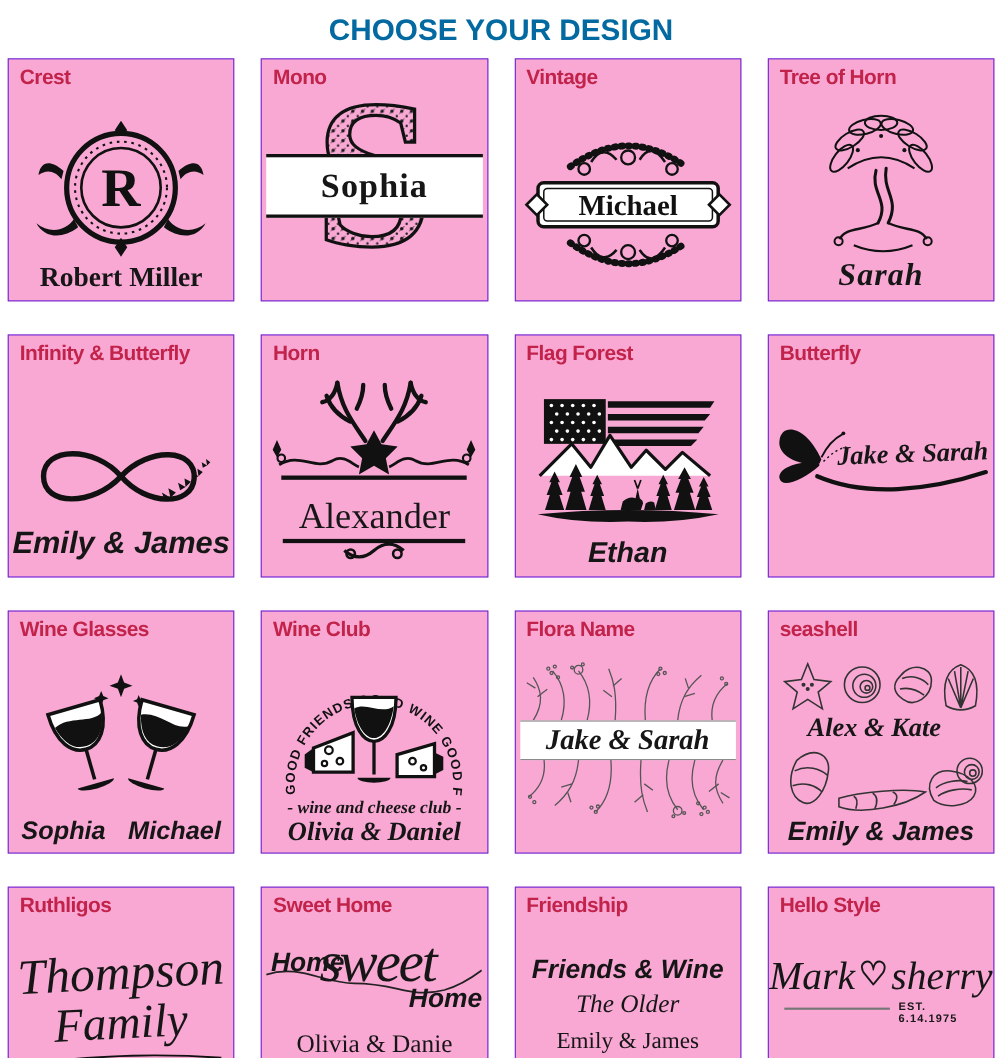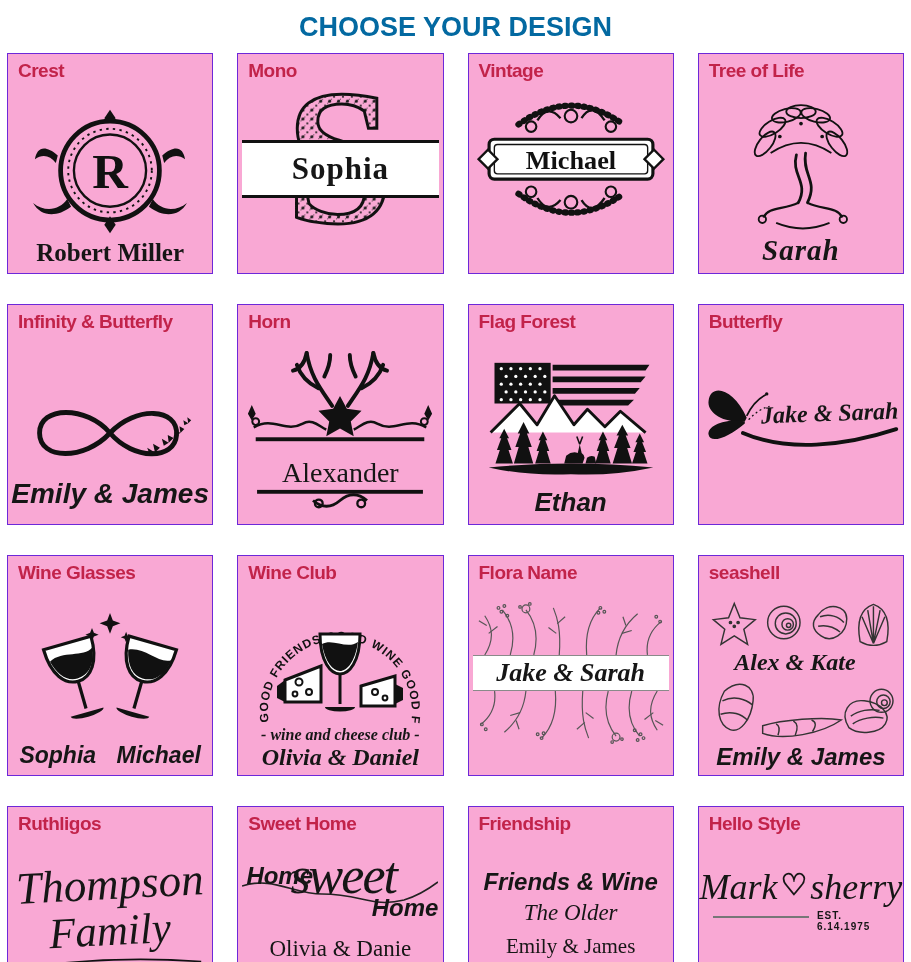--- a/index.html
+++ b/index.html
@@ -16,21 +16,21 @@
   .sans-bi{font-family:"Liberation Sans",sans-serif;font-weight:bold;font-style:italic;}
   svg{display:block;}
   
   .c1 .big-name{font-size:25px;margin-top:0px;}
   .c2 .mono-wrap{position:absolute;inset:0;}
   .c2 svg{position:absolute;left:50%;top:18px;transform:translateX(-50%);}
   .c2 .mono-band{position:absolute;left:4px;right:4px;top:86px;height:52px;background:#fff;border-top:3px solid #111;border-bottom:3px solid #111;display:flex;align-items:center;justify-content:center;z-index:3;}
   .c2 .mono-band span{font-size:31px;letter-spacing:1px;}
   .c4 .big-name{font-size:29px;letter-spacing:1px;}
   .c5 .big-name{font-size:28px;letter-spacing:0px;}
-  .c6 .mid-name{font-size:28px;margin:-2px 16px;}
+  .c6 .mid-name{font-size:33px;margin:-2px 16px;}
   .c7 .big-name{font-size:27px;}
   .c8 .art{justify-content:center;}
   .c8 .overlay-name{position:absolute;left:60px;top:58px;font-size:24px;transform:rotate(-2deg);z-index:4;}
   .c9 .big-name{font-size:23px;word-spacing:14px;}
   .c10 .tagline{font-size:16px;margin-top:-4px;}
   .c10 .big-name{font-size:24px;margin-top:0px;}
   .c11 .flora-band{width:196px;height:34px;border-top:1px solid #8a8a8a;border-bottom:1px solid #8a8a8a;display:flex;align-items:center;justify-content:center;background:#fff;}
   .c11 .flora-band span{font-size:26px;}
   .c12 .mid-name{font-size:24px;margin:-4px 12px -2px 0;}
   .c12 .big-name{font-size:24px;margin-top:0;}
@@ -101,21 +101,21 @@
         <text x="85" y="152" text-anchor="middle" font-family="Liberation Serif, serif" font-weight="bold" font-size="195" fill="url(#mandala)" stroke="#111" stroke-width="3">S</text>
       </svg>
       <div class="mono-band">
         <span class="serif-b">Sophia</span>
       </div>
     </div>
   </div>
 
   <div class="card c3">
     <div class="card-label">Vintage</div>
-    <div class="art" style="justify-content:flex-start;padding-top:18px;">
+    <div class="art" style="justify-content:flex-end;padding-top:18px;">
       <svg viewBox="0 0 180 160" width="192" height="168">
         <path d="M40,50 Q90,14 140,50" stroke="#111" stroke-width="6" fill="none" stroke-dasharray="1,5" stroke-linecap="round"></path>
         <path d="M58,46 q10,-16 22,-2 M100,44 q10,-16 22,2" stroke="#111" stroke-width="2.2" fill="none"></path>
         <circle cx="52" cy="52" r="5" fill="none" stroke="#111" stroke-width="2"></circle>
         <circle cx="128" cy="52" r="5" fill="none" stroke="#111" stroke-width="2"></circle>
         <circle cx="90" cy="42" r="6" fill="none" stroke="#111" stroke-width="2"></circle>
         <rect x="12" y="64" width="156" height="38" rx="5" fill="#fff" stroke="#111" stroke-width="3"></rect>
         <rect x="17" y="69" width="146" height="28" rx="3" fill="none" stroke="#111" stroke-width="1.3"></rect>
         <path d="M2,83 l9,-9 9,9 -9,9 Z" fill="#fff" stroke="#111" stroke-width="2.2"></path>
         <path d="M160,83 l9,-9 9,9 -9,9 Z" fill="#fff" stroke="#111" stroke-width="2.2"></path>
@@ -123,21 +123,21 @@
         <path d="M58,120 q10,16 22,2 M100,122 q10,16 22,-2" stroke="#111" stroke-width="2.2" fill="none"></path>
         <circle cx="52" cy="114" r="5" fill="none" stroke="#111" stroke-width="2"></circle>
         <circle cx="128" cy="114" r="5" fill="none" stroke="#111" stroke-width="2"></circle>
         <circle cx="90" cy="124" r="6" fill="none" stroke="#111" stroke-width="2"></circle>
         <text x="90" y="92" text-anchor="middle" font-family="Liberation Serif, serif" font-weight="bold" font-size="25" fill="#111">Michael</text>
       </svg>
     </div>
   </div>
 
   <div class="card c4">
-    <div class="card-label">Tree of Life</div>
+    <div class="card-label">Tree of Horn</div>
     <div class="art">
       <svg viewBox="0 0 150 150" width="138" height="138">
         <ellipse cx="36" cy="52" rx="16" ry="7" fill="none" stroke="#111" stroke-width="2" transform="rotate(-52 36 52)"></ellipse>
         <ellipse cx="44" cy="34" rx="16" ry="7" fill="none" stroke="#111" stroke-width="2" transform="rotate(-32 44 34)"></ellipse>
         <ellipse cx="59" cy="21" rx="16" ry="7" fill="none" stroke="#111" stroke-width="2" transform="rotate(-14 59 21)"></ellipse>
         <ellipse cx="75" cy="17" rx="16" ry="7" fill="none" stroke="#111" stroke-width="2"></ellipse>
         <ellipse cx="91" cy="21" rx="16" ry="7" fill="none" stroke="#111" stroke-width="2" transform="rotate(14 91 21)"></ellipse>
         <ellipse cx="106" cy="34" rx="16" ry="7" fill="none" stroke="#111" stroke-width="2" transform="rotate(32 106 34)"></ellipse>
         <ellipse cx="114" cy="52" rx="16" ry="7" fill="none" stroke="#111" stroke-width="2" transform="rotate(52 114 52)"></ellipse>
         <circle cx="52" cy="44" r="2" fill="#111"></circle>

